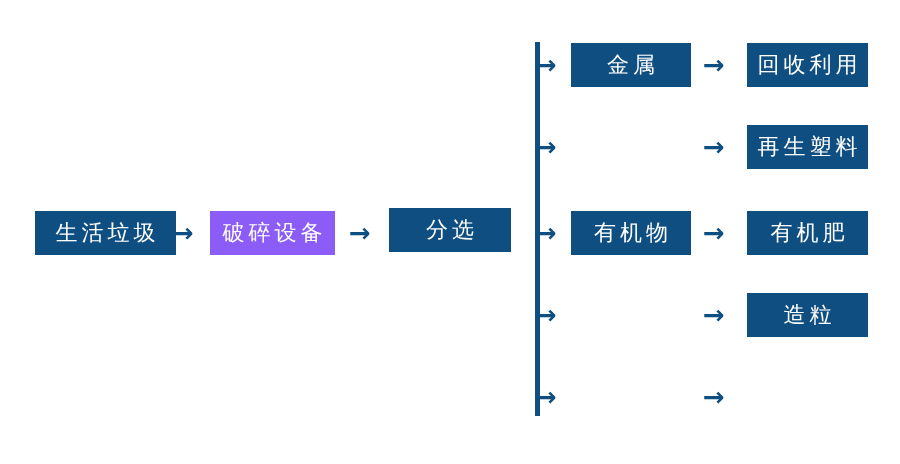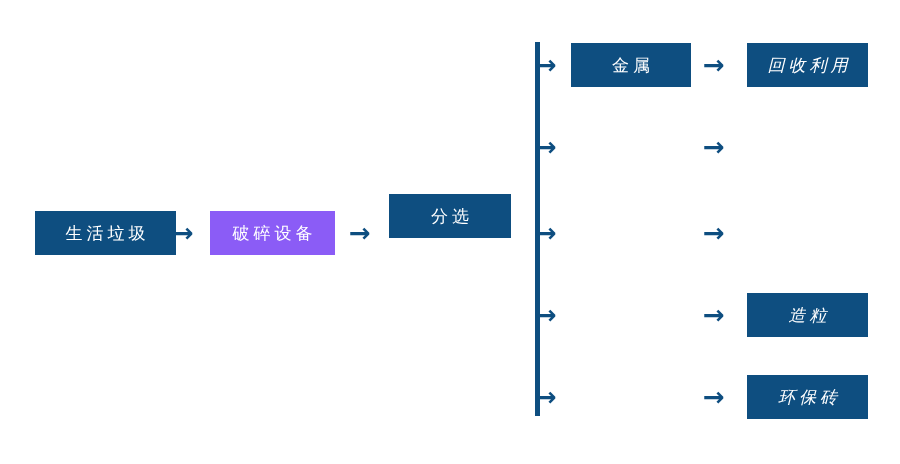--- a/index.html
+++ b/index.html
@@ -20,39 +20,39 @@
   }
 
   
   .node {
     position: absolute;
     display: flex;
     align-items: center;
     justify-content: center;
     box-sizing: border-box;
     color: #ffffff;
-    font-size: 17px;
+    font-size: 22px;
     letter-spacing: 4px;
     text-indent: 4px;      
     line-height: 1;
     white-space: nowrap;
     font-weight: 400;
   }
   .node.blue { background: #0e4e80; }
   .node.red  { background: #8b5cf6; }
 
   
   .n-main  { height: 44px; }
   .n-src   { left: 35px;  top: 211px; width: 141px; }
   .n-crush { left: 210px; top: 211px; width: 125px; }
-  .n-sort  { left: 389px; top: 194px; width: 122px; }
+  .n-sort  { left: 389px; top: 208px; width: 122px; }
 
   
   .n-mat  { left: 571px; width: 120px; height: 44px; }
-  .n-prod { left: 747px; width: 121px; height: 44px; font-style: italic; }
+  .n-prod { left: 747px; width: 121px; height: 44px; }
 
   .row-0 { top: 43px; }
   .row-1 { top: 125px; }
   .row-2 { top: 211px; }
   .row-3 { top: 293px; }
   .row-4 { top: 375px; }
 
   
   .arrow {
     position: absolute;
@@ -115,25 +115,27 @@
 
   <div id="bus"></div>
 
   <div class="stub row-0">→</div>
   <div class="node blue n-mat row-0">金属</div>
   <div class="arrow a-branch row-0">→</div>
   <div class="node blue n-prod row-0">回收利用</div>
 
   <div class="stub row-1">→</div>
   <div class="arrow a-branch row-1">→</div>
+  <div class="node blue n-prod row-1">再生塑料</div>
 
   <div class="stub row-2">→</div>
+  <div class="node blue n-mat row-2">有机物</div>
   <div class="arrow a-branch row-2">→</div>
+  <div class="node blue n-prod row-2">有机肥</div>
 
   <div class="stub row-3">→</div>
   <div class="arrow a-branch row-3">→</div>
   <div class="node blue n-prod row-3">造粒</div>
 
   <div class="stub row-4">→</div>
   <div class="arrow a-branch row-4">→</div>
-  <div class="node blue n-prod row-4">环保砖</div>
 
 </div>
 
 </body></html>

